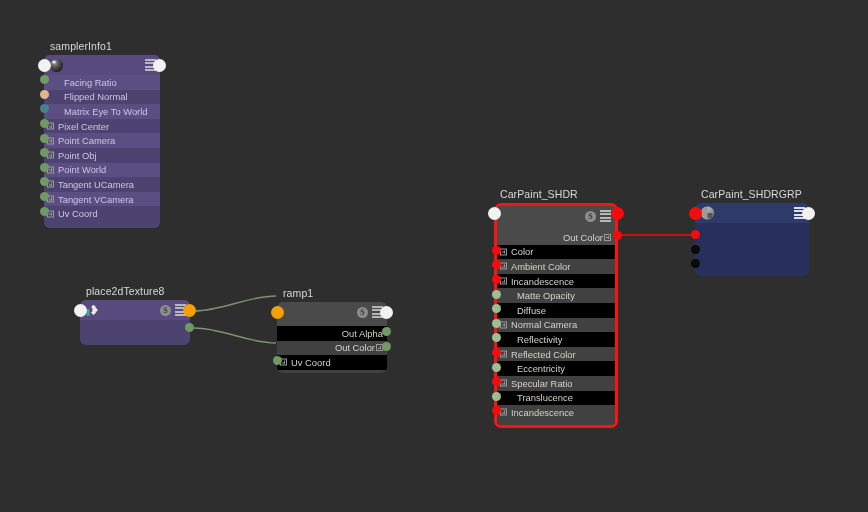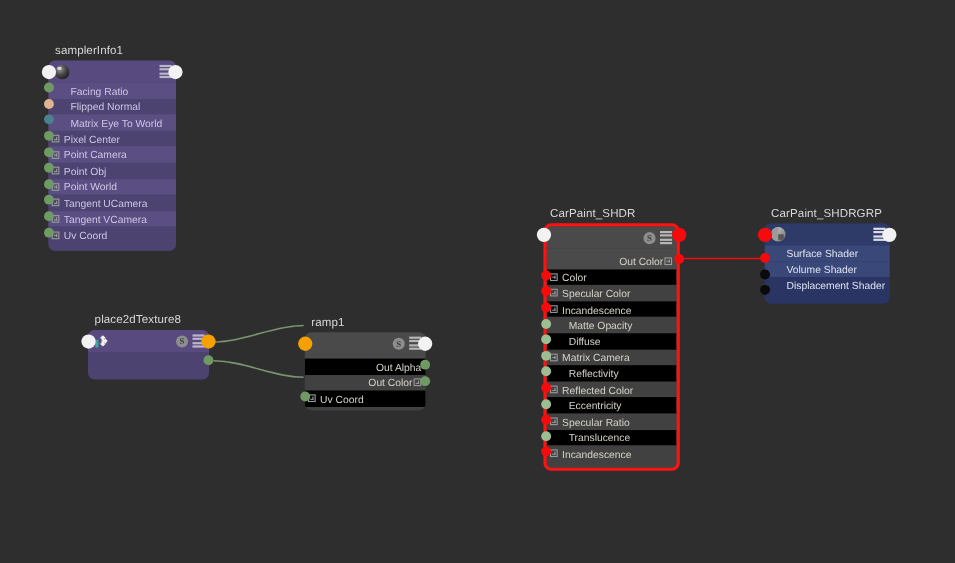--- a/index.html
+++ b/index.html
@@ -350,35 +350,35 @@
         <div class="row outrow hdrpad">
           <span class="lbl">Out Color</span>
             <span class="expand trail"></span>
         </div>
         <div class="row inrow a">
             <span class="expand"></span>
             <span class="lbl">Color</span>
           </div>
         <div class="row inrow b">
             <span class="expand"></span>
-            <span class="lbl">Specular Color</span>
+            <span class="lbl">Ambient Color</span>
           </div>
         <div class="row inrow a">
             <span class="expand"></span>
             <span class="lbl">Incandescence</span>
           </div>
         <div class="row inrow noexp b">
             <span class="lbl">Matte Opacity</span>
           </div>
         <div class="row inrow noexp a">
             <span class="lbl">Diffuse</span>
           </div>
         <div class="row inrow b">
             <span class="expand"></span>
-            <span class="lbl">Matrix Camera</span>
+            <span class="lbl">Normal Camera</span>
           </div>
         <div class="row inrow noexp a">
             <span class="lbl">Reflectivity</span>
           </div>
         <div class="row inrow b">
             <span class="expand"></span>
             <span class="lbl">Reflected Color</span>
           </div>
         <div class="row inrow noexp a">
             <span class="lbl">Eccentricity</span>
@@ -433,31 +433,19 @@
         </div>
         <div class="hdr-icons">
           <div class="stack-icon">
               <i></i>
               <i></i>
               <i></i>
               <i></i>
             </div>
         </div>
       </div>
-      <div class="rows">
-        <div class="row inrow noexp a">
-            <span class="lbl">Surface Shader</span>
-          </div>
-        <div class="row inrow noexp a" style="background:#3a4779;">
-            <span class="lbl">Volume Shader</span>
-          </div>
-        <div class="row inrow noexp b">
-            <span class="lbl">Displacement Shader</span>
-          </div>
-        <div class="row b" style="height:10px;"></div>
-      </div>
     </div>
     <div class="port sm p-red" style="left:-4px; top:27px;"></div>
     <div class="port sm p-black" style="left:-4px; top:41.6px;"></div>
     <div class="port sm p-black" style="left:-4px; top:56.2px;"></div>
   </div>
 
 </div>
 
 </body></html>

